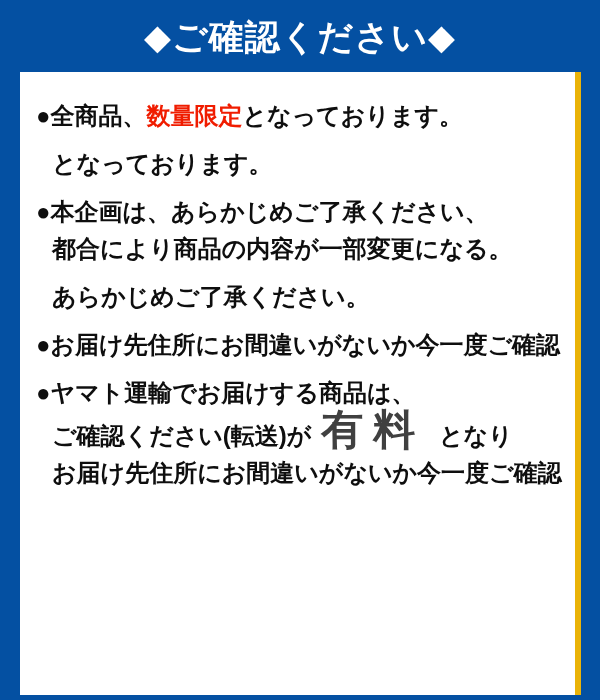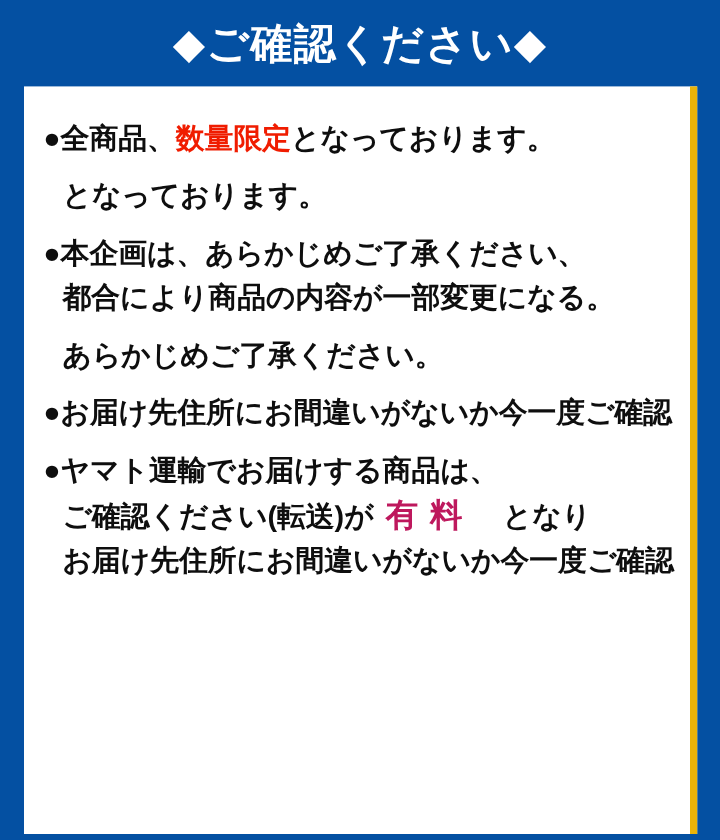--- a/index.html
+++ b/index.html
@@ -50,25 +50,25 @@
   .line.cont {
     padding-left: 16px;
   }
   .seg-normal {
     color: inherit;
   }
   .seg-red {
     color: #f01c00;
   }
   .seg-red-large {
-    color: #be185d;
-    font-size: 27px;
+    color: #404040;
+    font-size: 42px;
     letter-spacing: 10px;
     margin-left: 10px;
-    margin-right: 17px;
+    margin-right: 7px;
   }
 </style>
 </head>
 <body>
 
 <div class="header">
   <h1 class="header-title">◆ご確認ください◆</h1>
 </div>
 
 <div class="panel">

